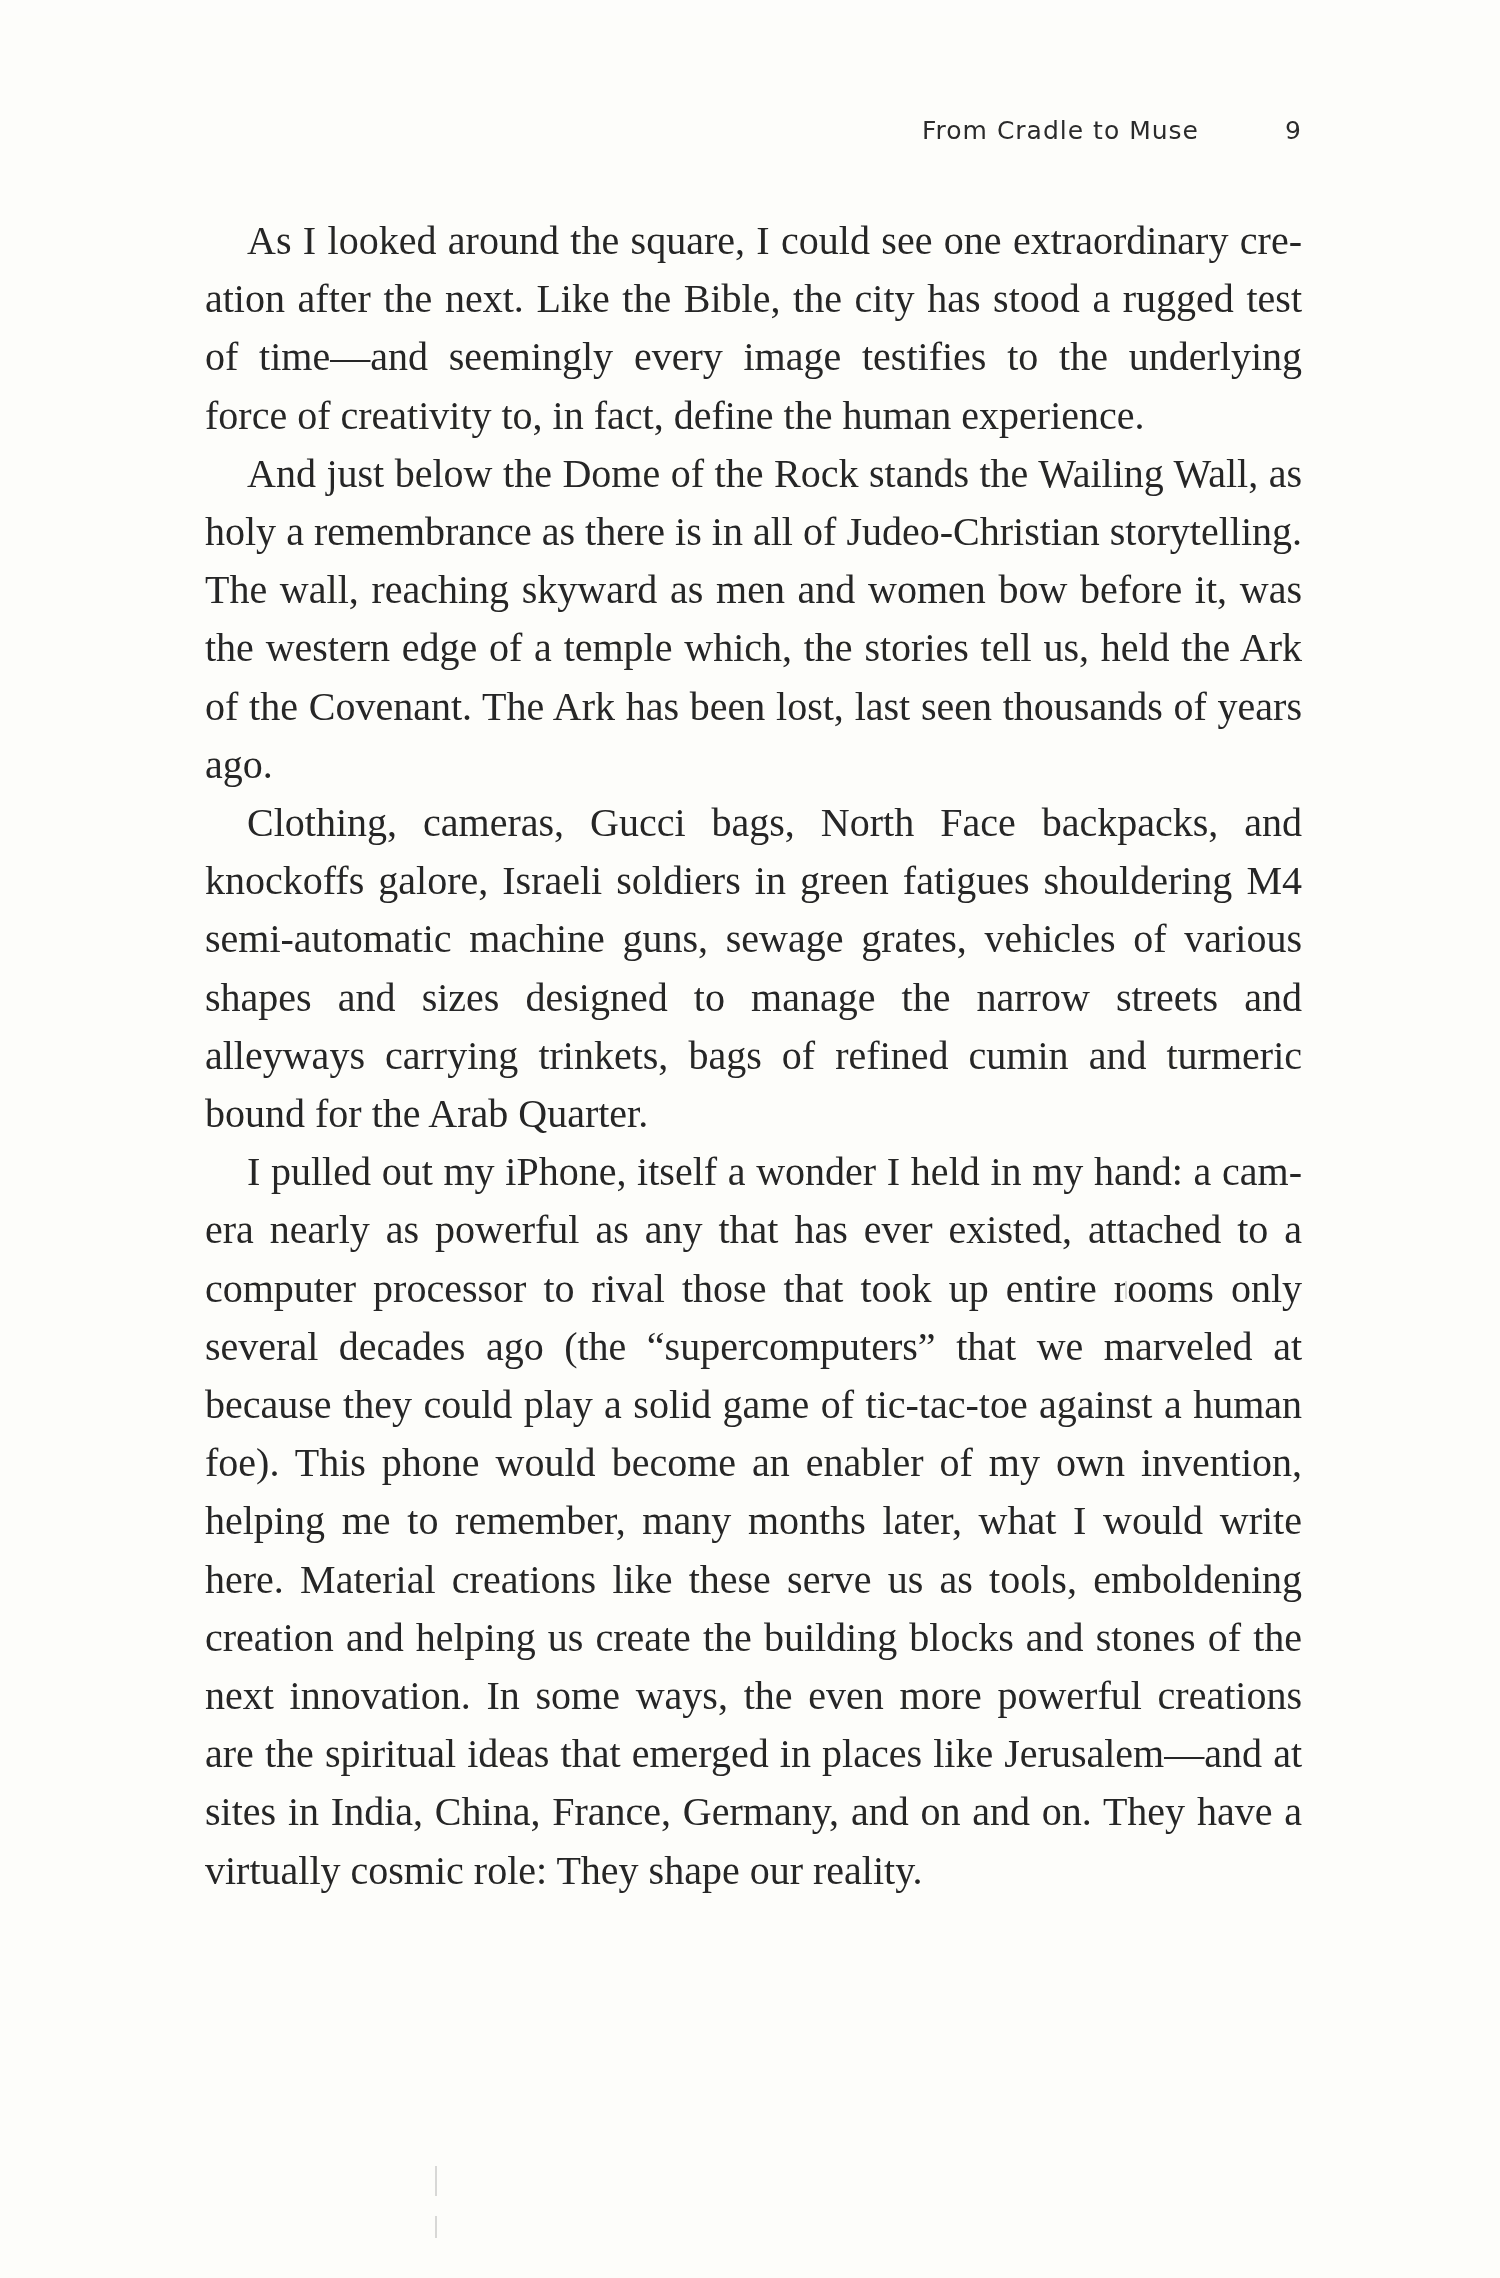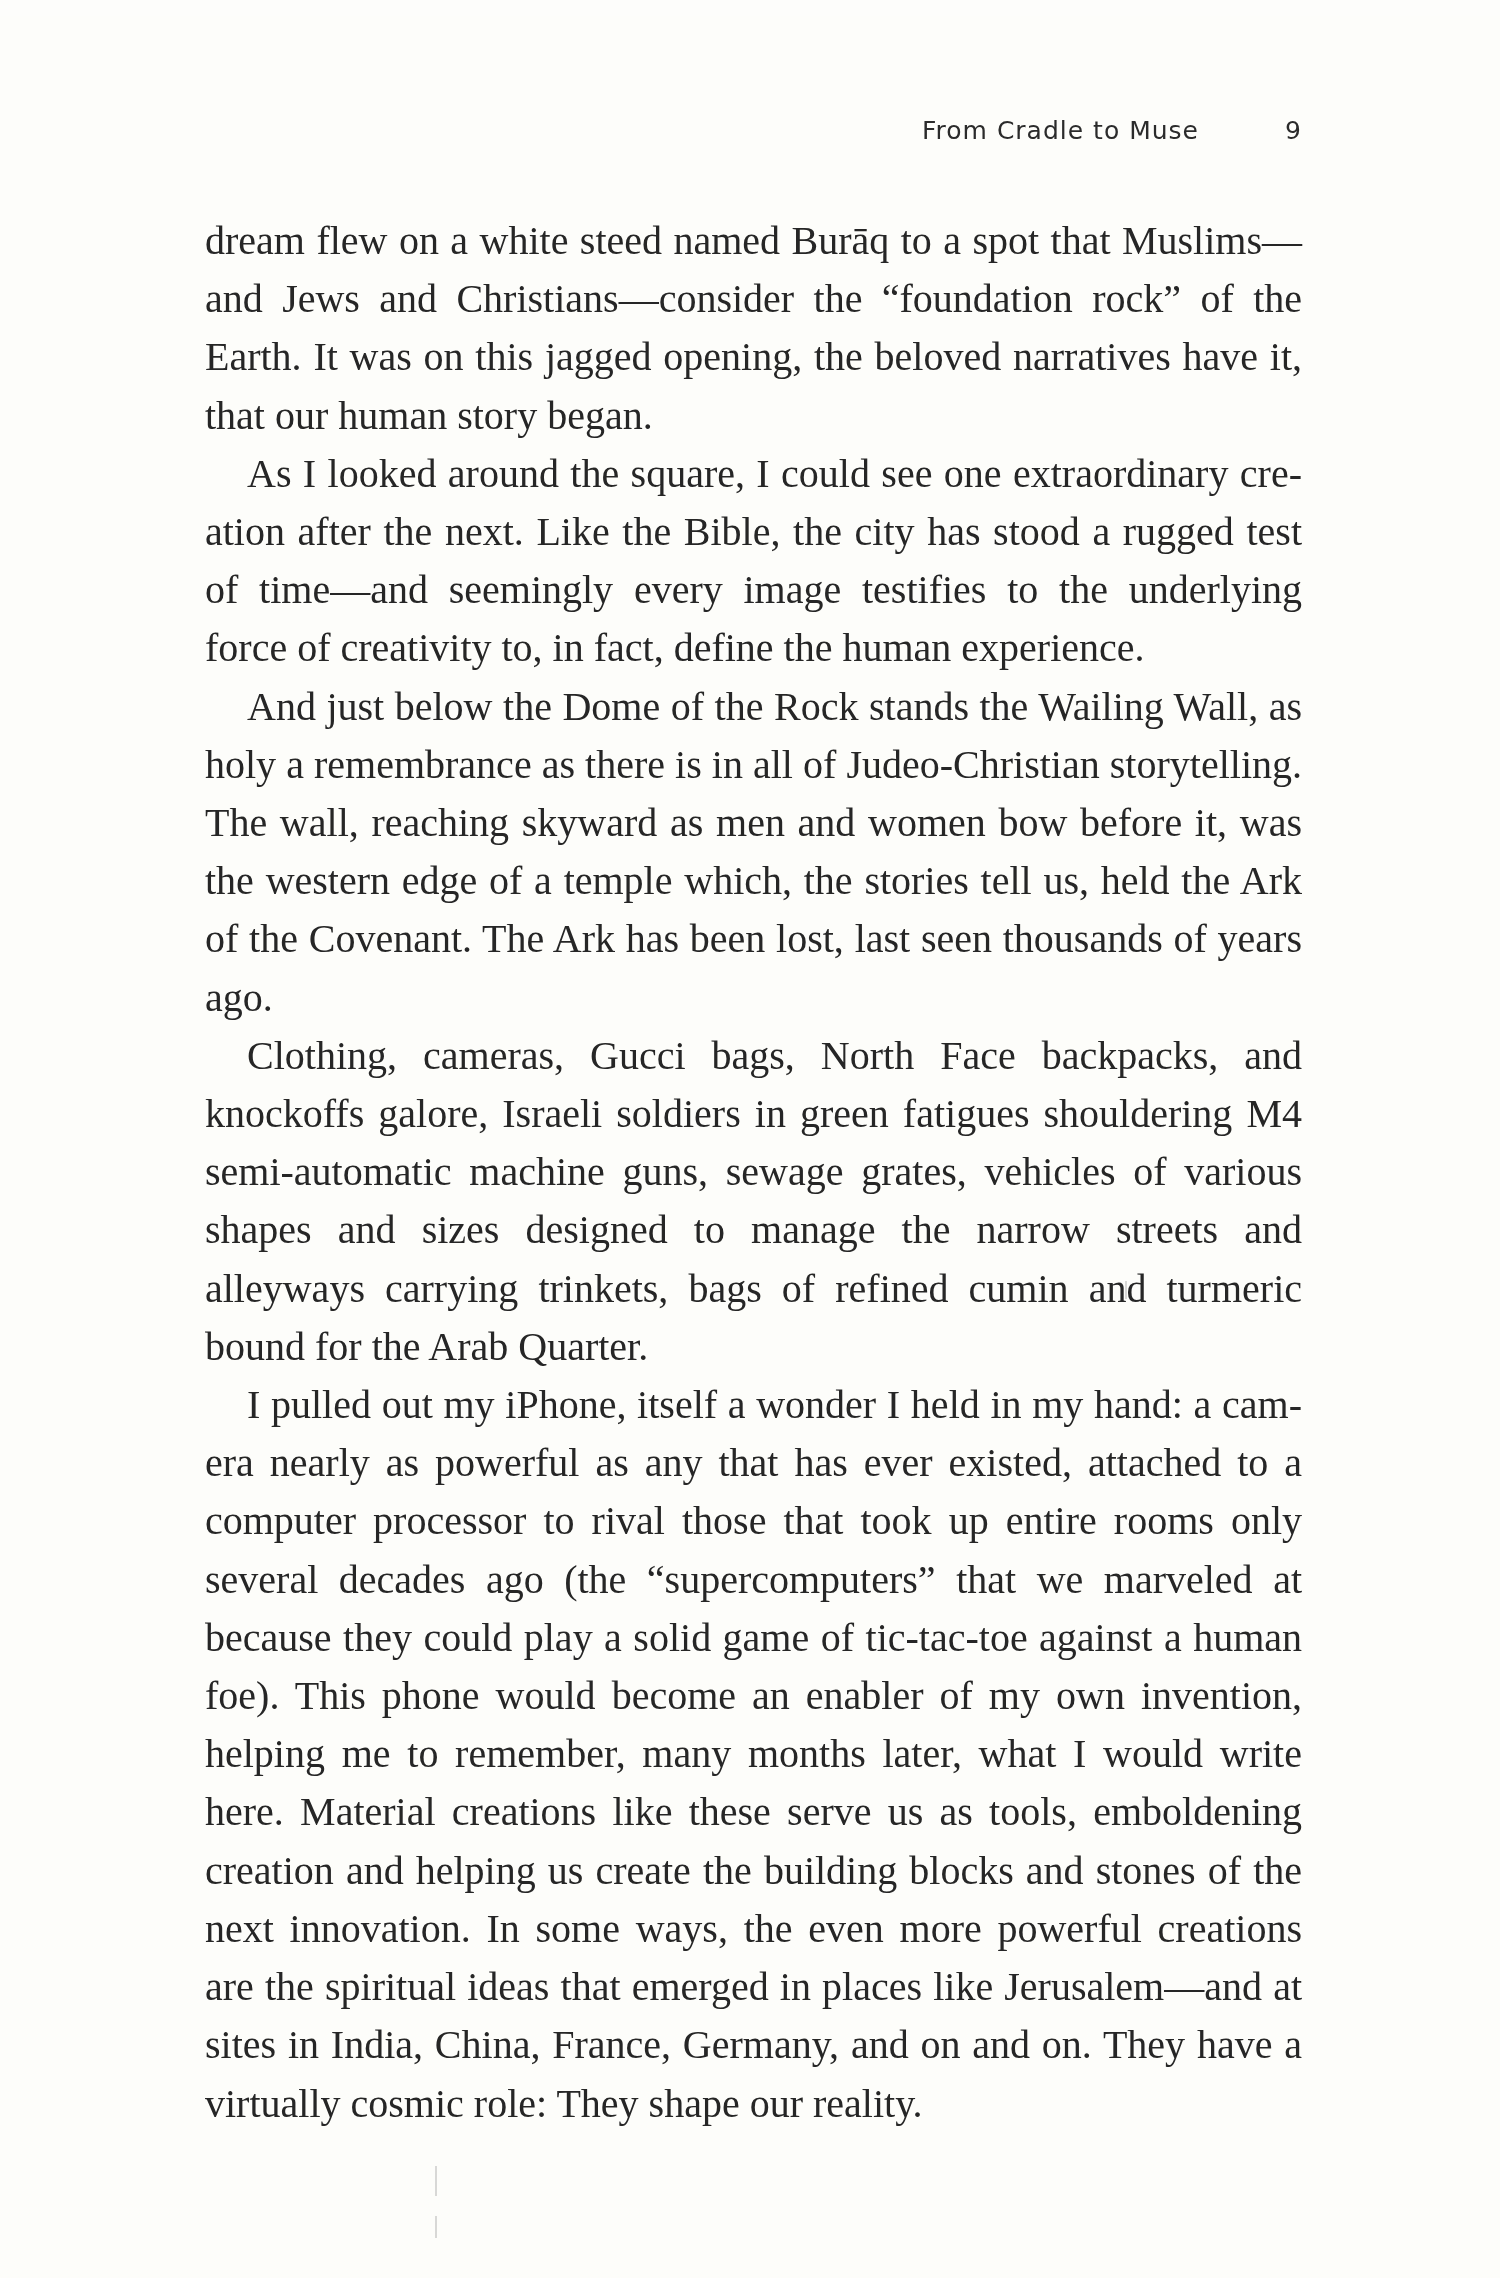--- a/index.html
+++ b/index.html
@@ -69,21 +69,20 @@
 <body>
 
 <div class="page">
 
   <div class="running-head">
     <span>From Cradle to Muse</span>
     <span class="folio">9</span>
   </div>
 
   <div class="body-text">
-    <p class="cont">dream flew on a white steed named Burāq to a spot that Muslims—and Jews and Christians—consider the “foundation rock” of the Earth. It was on this jagged opening, the beloved narratives have it, that our human story began.</p>
     <p>As I looked around the square, I could see one extraordinary cre­ation after the next. Like the Bible, the city has stood a rugged test of time—and seemingly every image testifies to the underlying force of creativity to, in fact, define the human experience.</p>
     <p>And just below the Dome of the Rock stands the Wailing Wall, as holy a remembrance as there is in all of Judeo-Christian storytelling. The wall, reaching skyward as men and women bow before it, was the western edge of a temple which, the stories tell us, held the Ark of the Covenant. The Ark has been lost, last seen thousands of years ago.</p>
     <p>Clothing, cameras, Gucci bags, North Face backpacks, and knock­offs galore, Israeli soldiers in green fatigues shouldering M4 semi-automatic machine guns, sewage grates, vehicles of various shapes and sizes designed to manage the narrow streets and alleyways car­rying trinkets, bags of refined cumin and turmeric bound for the Arab Quarter.</p>
     <p>I pulled out my iPhone, itself a wonder I held in my hand: a cam­era nearly as powerful as any that has ever existed, attached to a com­puter processor to rival those that took up entire rooms only several decades ago (the “supercomputers” that we marveled at because they could play a solid game of tic-tac-toe against a human foe). This phone would become an enabler of my own invention, helping me to remember, many months later, what I would write here. Material cre­ations like these serve us as tools, emboldening creation and helping us create the building blocks and stones of the next innovation. In some ways, the even more powerful creations are the spiritual ideas that emerged in places like Jerusalem—and at sites in India, China, France, Germany, and on and on. They have a virtually cosmic role: They shape our reality.</p>
   </div>
 
   <div class="artifact" style="left:435px; top:2150px; height:30px;"></div>
   <div class="artifact" style="left:435px; top:2200px; height:22px;"></div>
   <div class="artifact" style="left:1125px; top:1265px; height:18px;"></div>
 </div>

